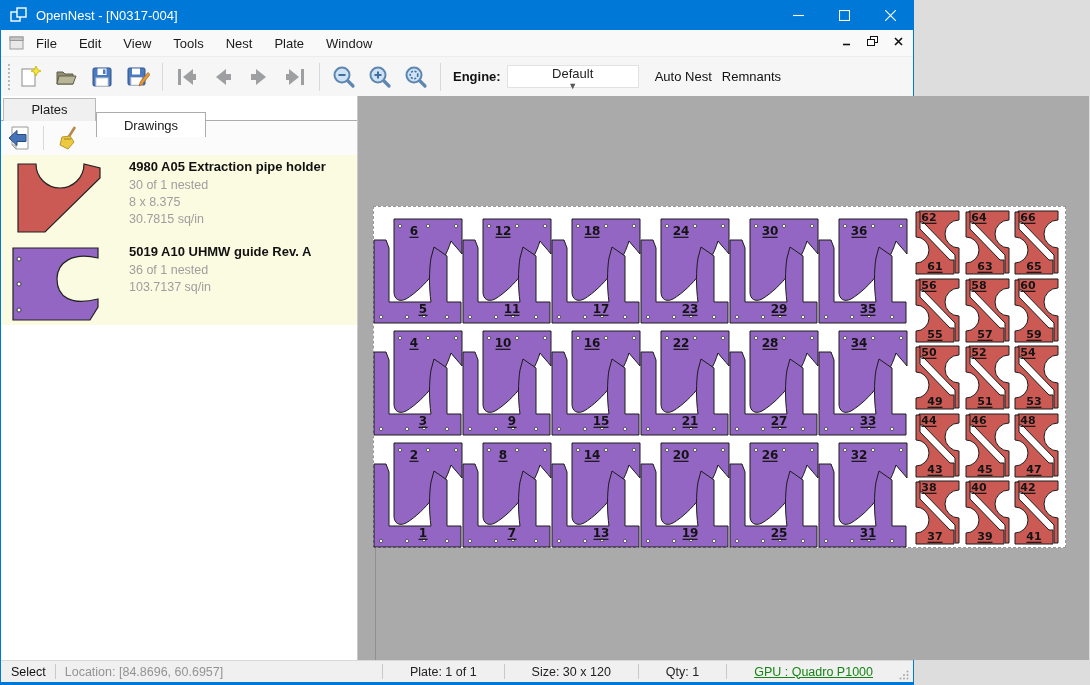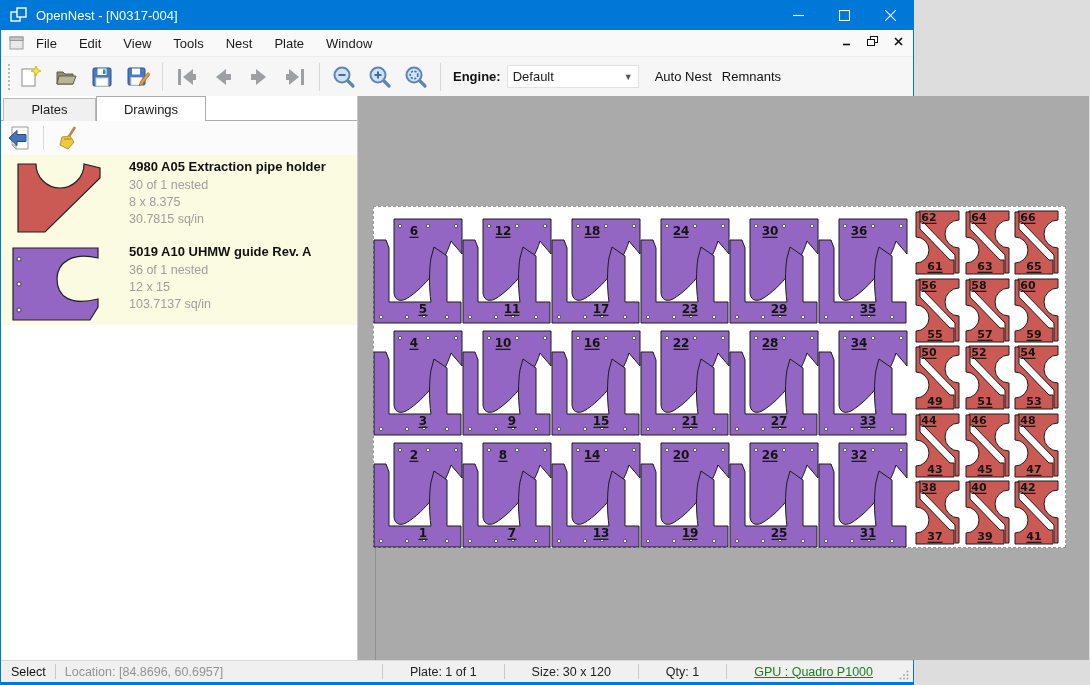--- a/index.html
+++ b/index.html
@@ -21,30 +21,30 @@
   .menuitem { padding:0 11px; font-size:13px; height:27px; line-height:27px; }
   .mdibtns { position:absolute; right:6px; top:32px; display:flex; gap:8px; }
   .mdibtn { width:18px; height:18px; display:flex; align-items:center; justify-content:center; }
   
   .toolbar { position:absolute; left:0; top:57px; width:100%; height:39px; background:#f6f6f6;
              display:flex; align-items:center; }
   .grip { width:4px; height:26px; margin-left:7px; border-left:2px dotted #b9b9b9; }
   .tbtn { width:30px; height:30px; margin:0 3px; display:flex; align-items:center; justify-content:center; border:1px solid transparent; }
   .tsep { width:1px; height:28px; background:#d8d8d8; margin:0 6px; }
   .engine-label { font-weight:bold; font-size:13px; margin:0 6px 0 6px; color:#111; }
-  .combo { width:132px; height:23px; background:#fff; border:1px solid #e2e2e2; display:flex; align-items:center; justify-content:space-between; padding:0 5px; font-size:13px; color:#222; }
+  .combo { width:132px; height:23px; background:#fff; border:1px solid #e2e2e2; display:flex; align-items:center; justify-content:space-between; padding:0 5px; font-size:13px; color:#222;flex-direction:column; }
   .combo .arrow { font-size:9px; color:#555; }
   .tool-text { margin-left:12px; font-size:13px; color:#111; padding:4px 4px; }
   
   .main { position:absolute; left:0; top:96px; width:1088px; height:564px; }
   .panel { position:absolute; left:0; top:0; width:357px; height:564px; background:#fff; border-right:1px solid #c9c9c9; }
   .tabstrip { position:absolute; left:0; top:0; width:100%; height:25px; }
   .tab { position:absolute; top:2px; height:23px; text-align:center; font-size:13px; color:#1a1a1a;
          background:#f0f0f0; border:1px solid #bababa; border-bottom:none; line-height:22px; }
-  .tab.active { top:0; height:25px; background:#fff; border-color:#acacac; line-height:25px; z-index:2; }
+  .tab.active { top:16px; height:25px; background:#fff; border-color:#acacac; line-height:25px; z-index:2; }
   .tabline { position:absolute; left:0; top:24px; width:100%; height:1px; background:#acacac; }
   .ptoolbar { position:absolute; left:0; top:25px; width:100%; height:34px; background:#fbfbfb; display:flex; align-items:center; }
   .ptoolbar .tsep { height:24px; }
   .dlist { position:absolute; left:0; top:59px; width:356px; height:170px; background:#fbfbe2; }
   .ditem { position:absolute; left:0; width:356px; height:85px; }
   .dthumb { position:absolute; left:14px; top:6px; }
   .dtext { position:absolute; left:128px; top:4px; }
   .dtitle { font-weight:bold; font-size:13px; color:#111; margin-bottom:3px; }
   .ddetail { font-size:12.5px; color:#9e9e9e; line-height:17px; }
   
@@ -260,21 +260,20 @@
         <div class="ditem" style="top:85px;">
           <svg class="dthumb" style="left:10px;" width="90" height="76" viewBox="0 0 90 76">
             <path d="M2,2 L87,2 L87,12 C62,6 46,16 46,33 C46,51 60,60 87,53 L87,61 L79,74 L2,74 Z" fill="#9266c2" stroke="#222" stroke-width="1.2"></path>
             <circle cx="8" cy="13" r="2" fill="#fff" stroke="#222" stroke-width="0.8"></circle>
             <circle cx="8" cy="38" r="2" fill="#fff" stroke="#222" stroke-width="0.8"></circle>
             <circle cx="8" cy="64" r="2" fill="#fff" stroke="#222" stroke-width="0.8"></circle>
           </svg>
           <div class="dtext">
             <div class="dtitle">5019 A10 UHMW guide Rev. A</div>
             <div class="ddetail">36 of 1 nested</div>
-            <div class="ddetail">12 x 15</div>
             <div class="ddetail">103.7137 sq/in</div>
           </div>
         </div>
       </div>
     </div>
 
     <div class="canvas">
       <div class="plate"></div>
       <div class="bedline"></div>
       <div class="nestlayer" id="nestlayer">

